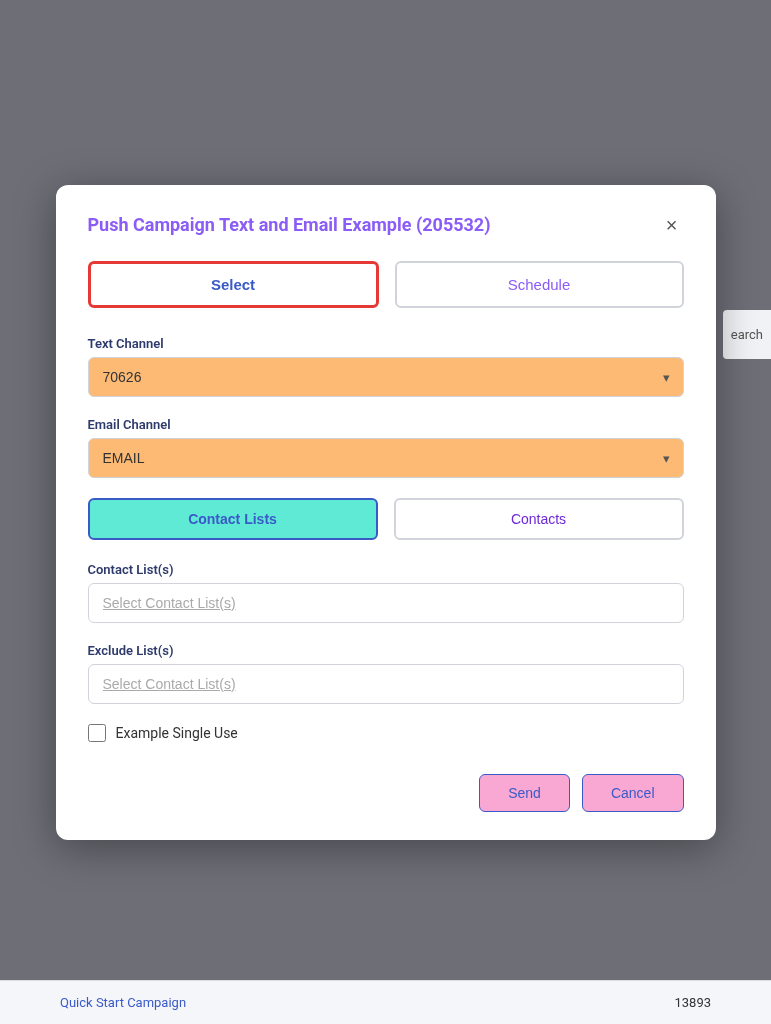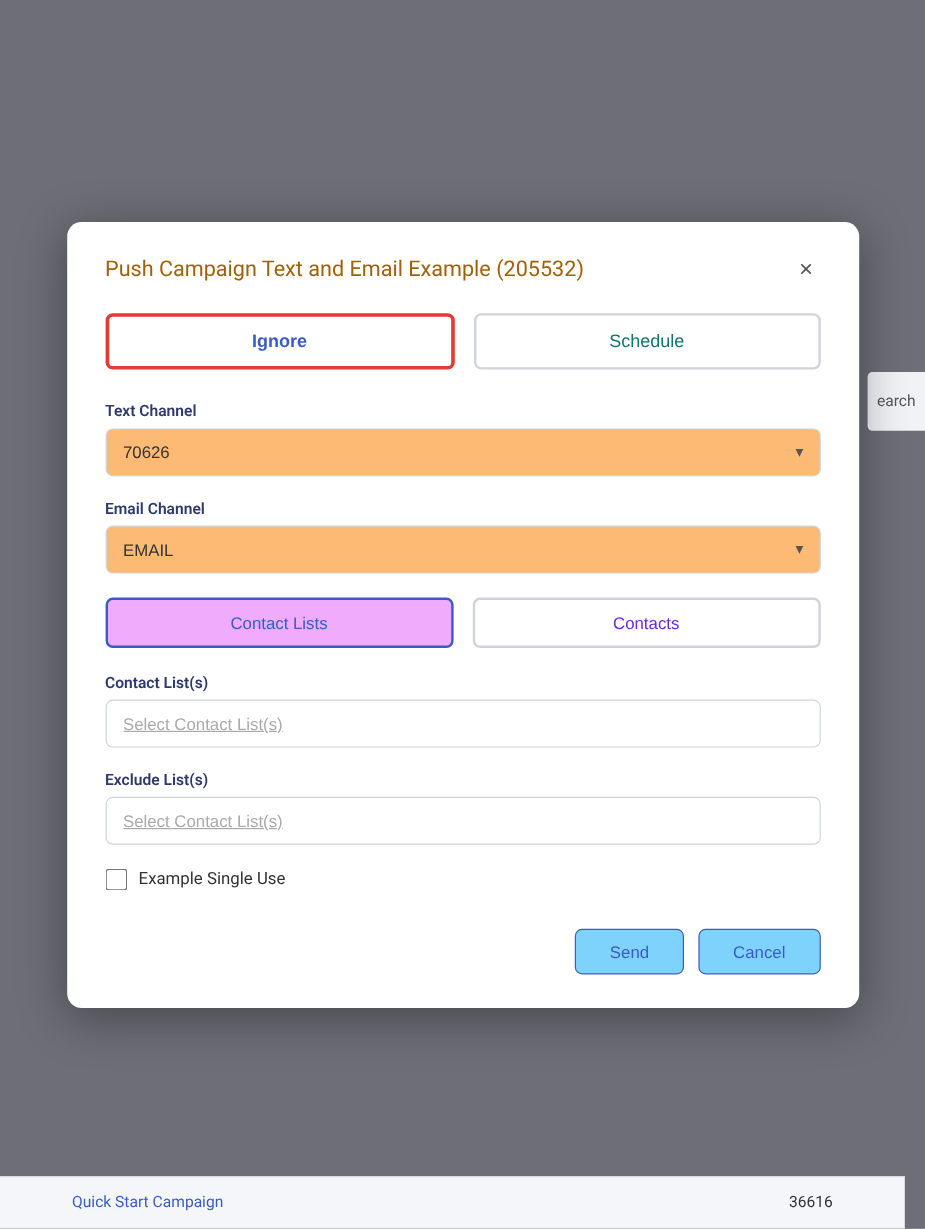--- a/index.html
+++ b/index.html
@@ -50,22 +50,22 @@
 
     .modal-header {
       display: flex;
       align-items: center;
       justify-content: space-between;
       margin-bottom: 24px;
     }
 
     .modal-title {
       font-size: 18px;
-      font-weight: 400;
-      color: #a16207;
+      font-weight: 700;
+      color: #8b5cf6;
     }
 
     .close-btn {
       background: none;
       border: none;
       cursor: pointer;
       font-size: 20px;
       color: #555;
       line-height: 1;
       padding: 2px 6px;
@@ -80,21 +80,21 @@
 
     .tab-btn {
       flex: 1;
       padding: 12px 0;
       border-radius: 6px;
       font-size: 15px;
       font-weight: 500;
       cursor: pointer;
       border: 2px solid #d0d4da;
       background: #fff;
-      color: #0f766e;
+      color: #8b5cf6;
     }
 
     .tab-btn.active-red {
       border: 3px solid #e53935;
       color: #3a5bc7;
       font-weight: 600;
       background: #fff;
     }
 
     
@@ -147,22 +147,22 @@
       font-weight: 500;
       cursor: pointer;
       border: 2px solid #d0d4da;
       background: #fff;
       color: #6d28d9;
     }
 
     .sub-tab-btn.active {
       border: 2px solid #3a5bc7;
       color: #3a5bc7;
-      font-weight: 400;
-      background: #f0abfc;
+      font-weight: 700;
+      background: #5eead4;
     }
 
     
     .input-field-wrapper {
       margin-bottom: 20px;
     }
 
     .input-field {
       width: 100%;
       padding: 11px 14px;
@@ -207,30 +207,30 @@
       gap: 12px;
     }
 
     .footer-btn {
       padding: 10px 28px;
       border-radius: 6px;
       font-size: 14px;
       font-weight: 500;
       cursor: pointer;
       border: 1.5px solid #3a5bc7;
-      background: #7dd3fc;
+      background: #f9a8d4;
       color: #3a5bc7;
     }
 
     
     .bottom-bar {
       position: absolute;
       bottom: 0;
       left: 0;
-      right: 17px;
+      right: 0;
       height: 44px;
       background: #f5f6fa;
       display: flex;
       align-items: center;
       justify-content: space-between;
       padding: 0 60px;
       border-top: 1px solid #ddd;
     }
 
     .bottom-link {
@@ -254,21 +254,21 @@
 </div>
 
 <div class="modal">
 
   <div class="modal-header">
     <span class="modal-title">Push Campaign Text and Email Example (205532)</span>
     <button class="close-btn">×</button>
   </div>
 
   <div class="tab-group">
-    <button class="tab-btn active-red">Ignore</button>
+    <button class="tab-btn active-red">Select</button>
     <button class="tab-btn">Schedule</button>
   </div>
 
   <div class="field-label">Text Channel</div>
   <div class="select-wrapper">
     <select class="select-field">
       <option>70626</option>
     </select>
     <span class="chevron-icon">▾</span>
   </div>
@@ -303,14 +303,14 @@
 
   <div class="modal-footer">
     <button class="footer-btn">Send</button>
     <button class="footer-btn">Cancel</button>
   </div>
 
 </div>
 
 <div class="bottom-bar">
   <a class="bottom-link" href="#">Quick Start Campaign</a>
-  <span class="bottom-num">36616</span>
+  <span class="bottom-num">13893</span>
 </div>
 
 </body></html>

